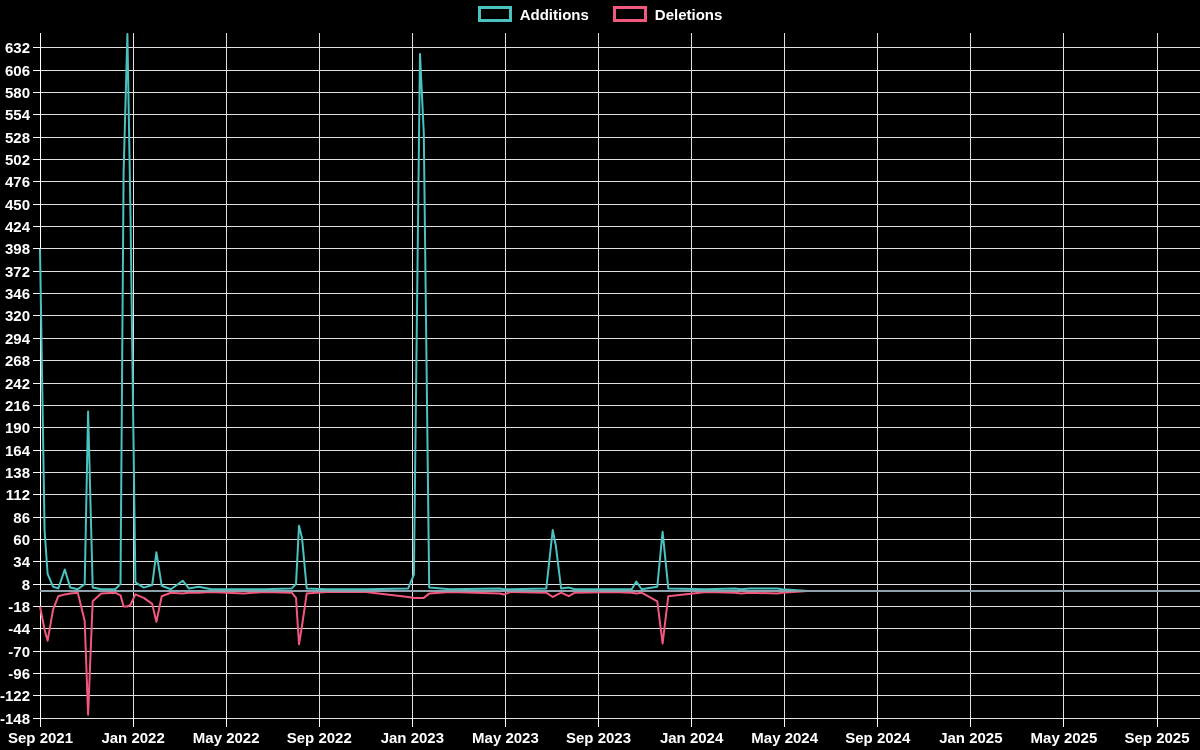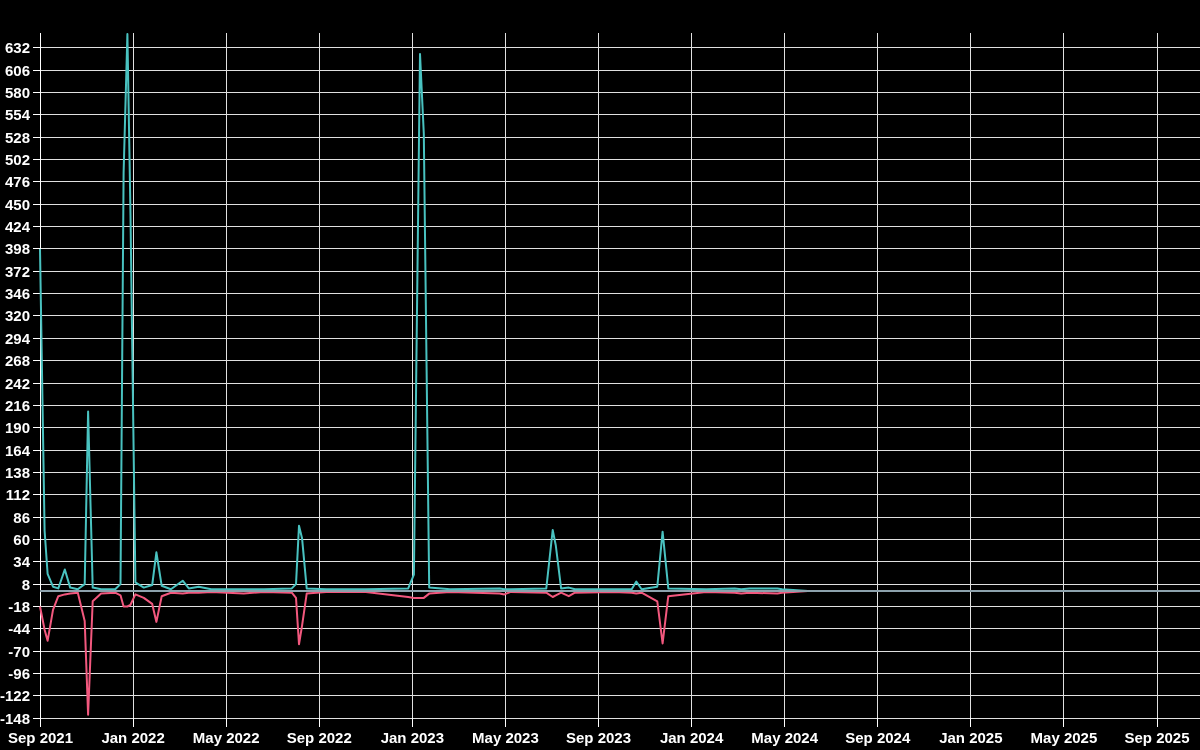--- a/index.html
+++ b/index.html
@@ -156,13 +156,23 @@
         <text x="970.8333333333333" y="743" text-anchor="middle" class="tick-label">Jan 2025</text>
         <text x="1063.9166666666665" y="743" text-anchor="middle" class="tick-label">May 2025</text>
         <text x="1157" y="743" text-anchor="middle" class="tick-label">Sep 2025</text>
       </g>
       <g fill="none" stroke-width="2" stroke-linejoin="round">
         <polyline points="40.0,249.0 44.6,530.8 47.6,573.8 53.0,586.7 58.3,588.4 64.8,569.5 70.2,587.6 77.8,589.3 84.7,584.1 88.1,411.4 92.7,587.6 101.1,589.3 115.2,589.3 120.5,584.1 123.6,173.3 127.4,34.1 130.5,215.4 135.4,582.4 143.8,587.6 152.2,585.0 156.4,552.3 161.7,585.8 170.9,589.3 182.7,580.7 188.8,588.4 198.7,586.7 211.3,589.3 243.7,589.3 264.0,589.3 291.8,588.4 296.0,584.1 299.0,525.7 302.1,538.6 306.7,588.4 326.1,589.3 365.8,589.3 408.2,588.4 413.9,574.7 420.0,53.9 423.8,133.8 429.2,587.6 450.1,589.3 499.7,588.4 504.3,589.3 510.8,589.3 546.3,588.4 552.7,530.0 555.8,545.5 561.1,588.4 568.8,587.6 574.9,589.3 613.0,589.3 631.7,589.3 636.3,581.5 641.6,589.3 657.3,586.7 662.6,531.7 668.3,588.4 706.1,589.3 734.7,588.4 741.2,589.3 749.6,588.4 777.4,588.4 782.0,589.3 793.1,590.1 807.9,591.0 1190.2,591.0" stroke="#49c2c0"></polyline>
         <polyline points="40.0,606.5 44.6,629.7 47.6,640.8 53.0,609.9 58.3,596.2 64.8,594.4 70.2,593.6 77.8,592.7 84.7,621.1 88.1,714.8 92.7,601.3 101.1,593.6 115.2,592.7 120.5,595.3 123.6,606.5 127.4,606.5 130.5,604.8 135.4,594.4 143.8,597.9 152.2,603.9 156.4,621.9 161.7,596.2 170.9,592.7 182.7,593.6 188.8,592.7 198.7,592.7 211.3,591.9 243.7,593.6 264.0,591.9 291.8,592.7 296.0,597.9 299.0,644.3 302.1,625.4 306.7,593.6 326.1,591.9 365.8,591.9 408.2,597.0 413.9,597.9 420.0,597.9 423.8,597.9 429.2,593.6 450.1,591.9 499.7,593.6 504.3,594.4 510.8,591.9 546.3,592.7 552.7,597.0 555.8,595.3 561.1,592.7 568.8,596.2 574.9,592.7 613.0,591.9 631.7,592.7 636.3,593.6 641.6,592.7 657.3,601.3 662.6,643.4 668.3,596.2 706.1,591.9 734.7,592.7 741.2,593.6 749.6,592.7 777.4,593.6 782.0,592.7 793.1,591.9 807.9,591.0 1190.2,591.0" stroke="#f2587e"></polyline>
       </g>
       <line x1="40" y1="591" x2="1200" y2="591" stroke="#8da2ad" stroke-width="2"></line>
     </svg>
+  <div id="legend">
+      <div class="legend-item">
+        <span class="legend-swatch" style="border-color: rgb(73, 194, 192);"></span>
+        <span class="legend-label">Additions</span>
+      </div>
+      <div class="legend-item">
+        <span class="legend-swatch" style="border-color: rgb(242, 88, 126);"></span>
+        <span class="legend-label">Deletions</span>
+      </div>
+    </div>
 </div>
 
 </body></html>

